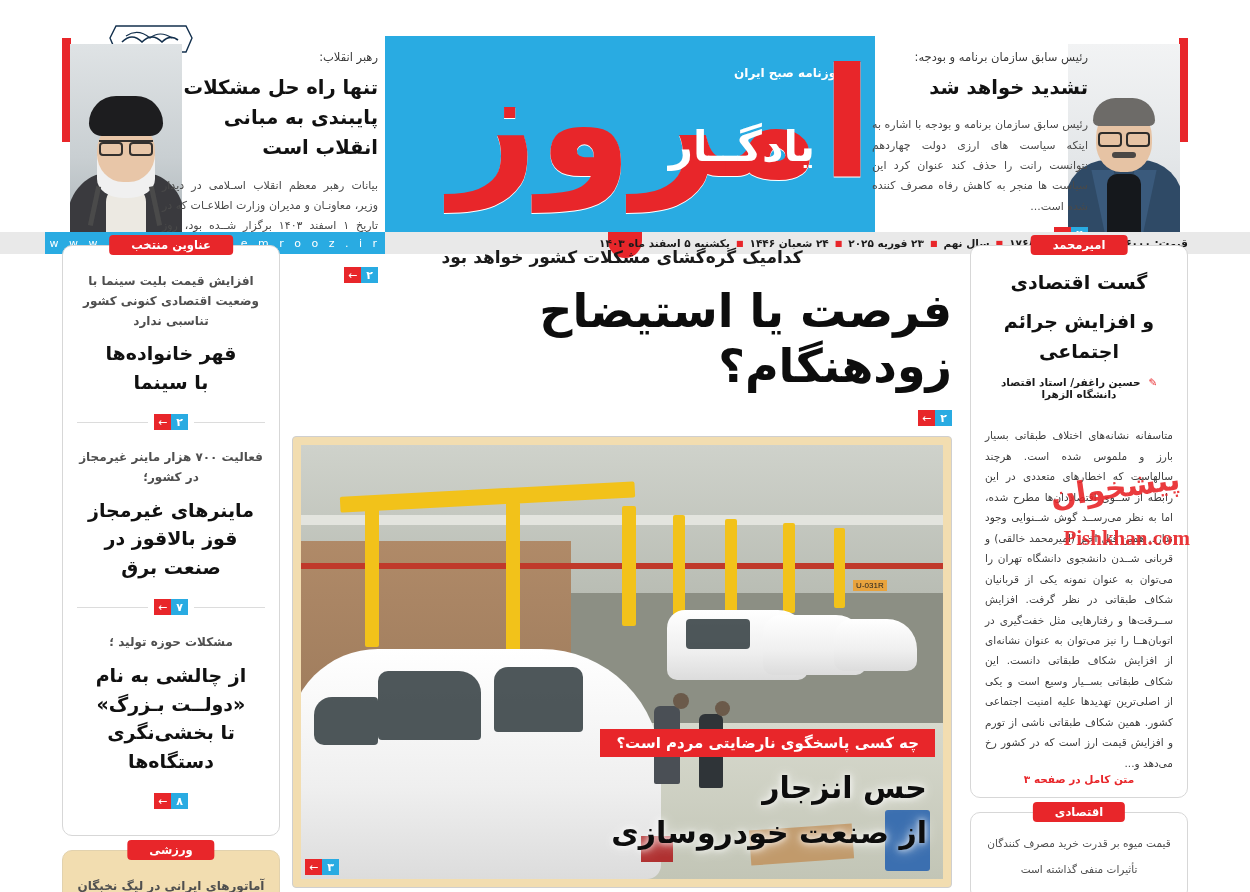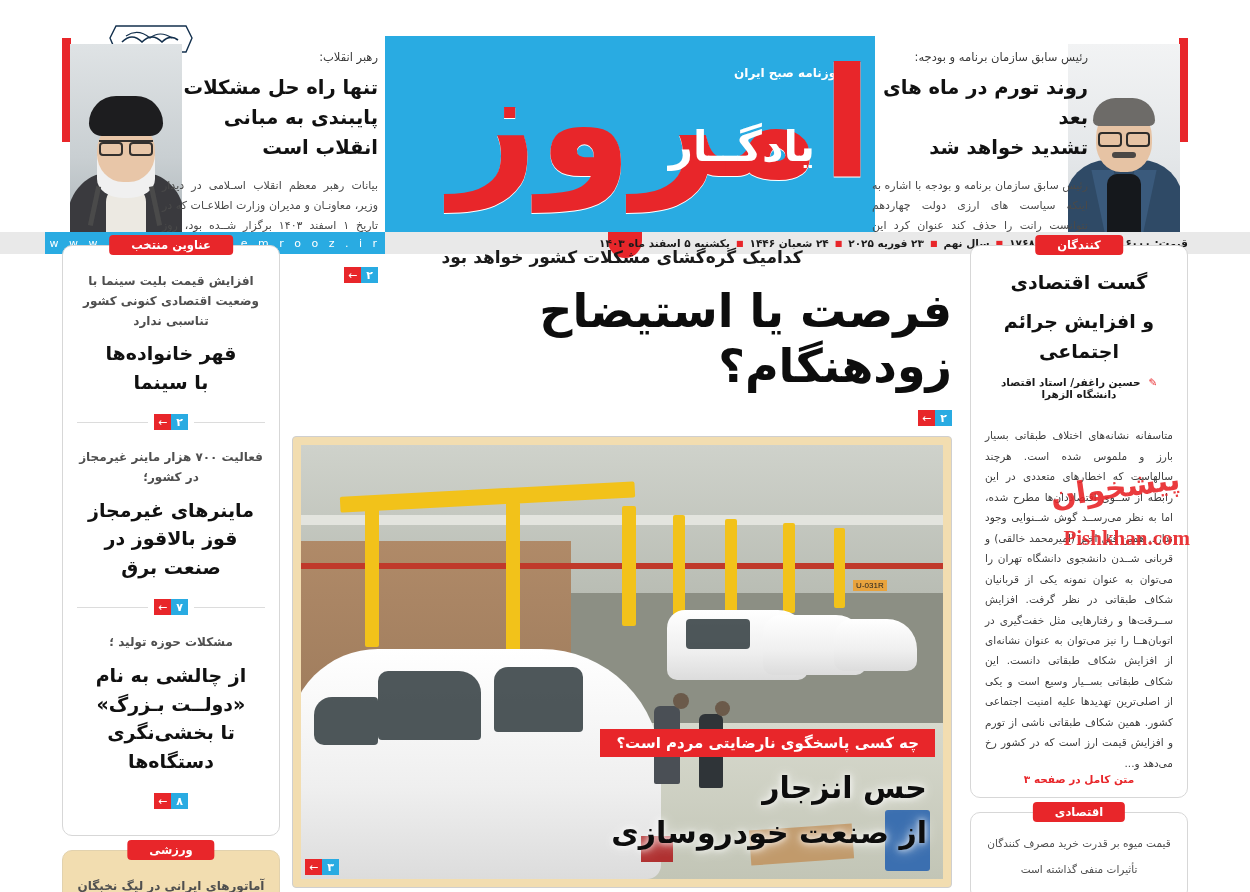--- a/index.html
+++ b/index.html
@@ -345,21 +345,20 @@
       <div class="ts-head">پایبندی به مبانی انقلاب است</div>
       <div class="ts-body">بیانات رهبر معظم انقلاب اسـلامی در دیدار وزیر، معاونـان و مدیران وزارت اطلاعـات که در تاریخ ۱ اسفند ۱۴۰۳ برگزار شــده بود، روز گذشته منتشر شد...</div>
       <div class="pbadge">
         <span class="num">۲</span>
         <span class="arw">←</span>
       </div>
     </div>
 
     <div class="top-story right">
       <div class="ts-kicker">رئیس سابق سازمان برنامه و بودجه:</div>
-      <div class="ts-head">روند تورم در ماه های بعد</div>
       <div class="ts-head">تشدید خواهد شد</div>
       <div class="ts-body">رئیس سابق سازمان برنامه و بودجه با اشاره به اینکه سیاست های ارزی دولت چهاردهم نتوانست رانت را حذف کند عنوان کرد این سیاست ها منجر به کاهش رفاه مصرف کننده شده است...</div>
       <div class="pbadge">
         <span class="num">۴</span>
         <span class="arw">←</span>
       </div>
     </div>
   </div>
 
   <div class="mh-bottom"></div>
@@ -502,21 +501,21 @@
             <span class="num">۳</span>
             <span class="arw">←</span>
           </span>
         </div>
       </div>
     </div>
 
     <div class="col-right">
 
       <div class="card">
-        <div class="card-tag">کنندگان</div>
+        <div class="card-tag">امیرمحمد</div>
         <div class="rc-head">گست اقتصادی</div>
         <div class="rc-head">و افزایش جرائم اجتماعی</div>
         <div class="rc-author">
           <span class="pen">✎</span>
           <span>حسین راغفر/ استاد اقتصاد دانشگاه الزهرا</span>
         </div>
         <div class="rc-body">متاسفانه نشانه‌های اختلاف طبقاتی بسیار بارز و ملموس شده است. هرچند سالهاست که اخطارهای متعددی در این رابطه از ســوی اقتصاددان‌ها مطرح شده، اما به نظر می‌رســد گوش شــنوایی وجود ندارد. همین قتل اخیر (امیرمحمد خالقی) و قربانی شــدن دانشجوی دانشگاه تهران را می‌توان به عنوان نمونه یکی از قربانیان شکاف طبقاتی در نظر گرفت. افزایش ســرقت‌ها و رفتارهایی مثل خفت‌گیری در اتوبان‌هــا را نیز می‌توان به عنوان نشانه‌ای از افزایش شکاف طبقاتی دانست. این شکاف طبقاتی بســیار وسیع است و یکی از اصلی‌ترین تهدیدها علیه امنیت اجتماعی کشور. همین شکاف طبقاتی ناشی از تورم و افزایش قیمت ارز است که در کشور رخ می‌دهد و...</div>
         <div class="rc-more">متن کامل در صفحه ۳</div>
       </div>
 

